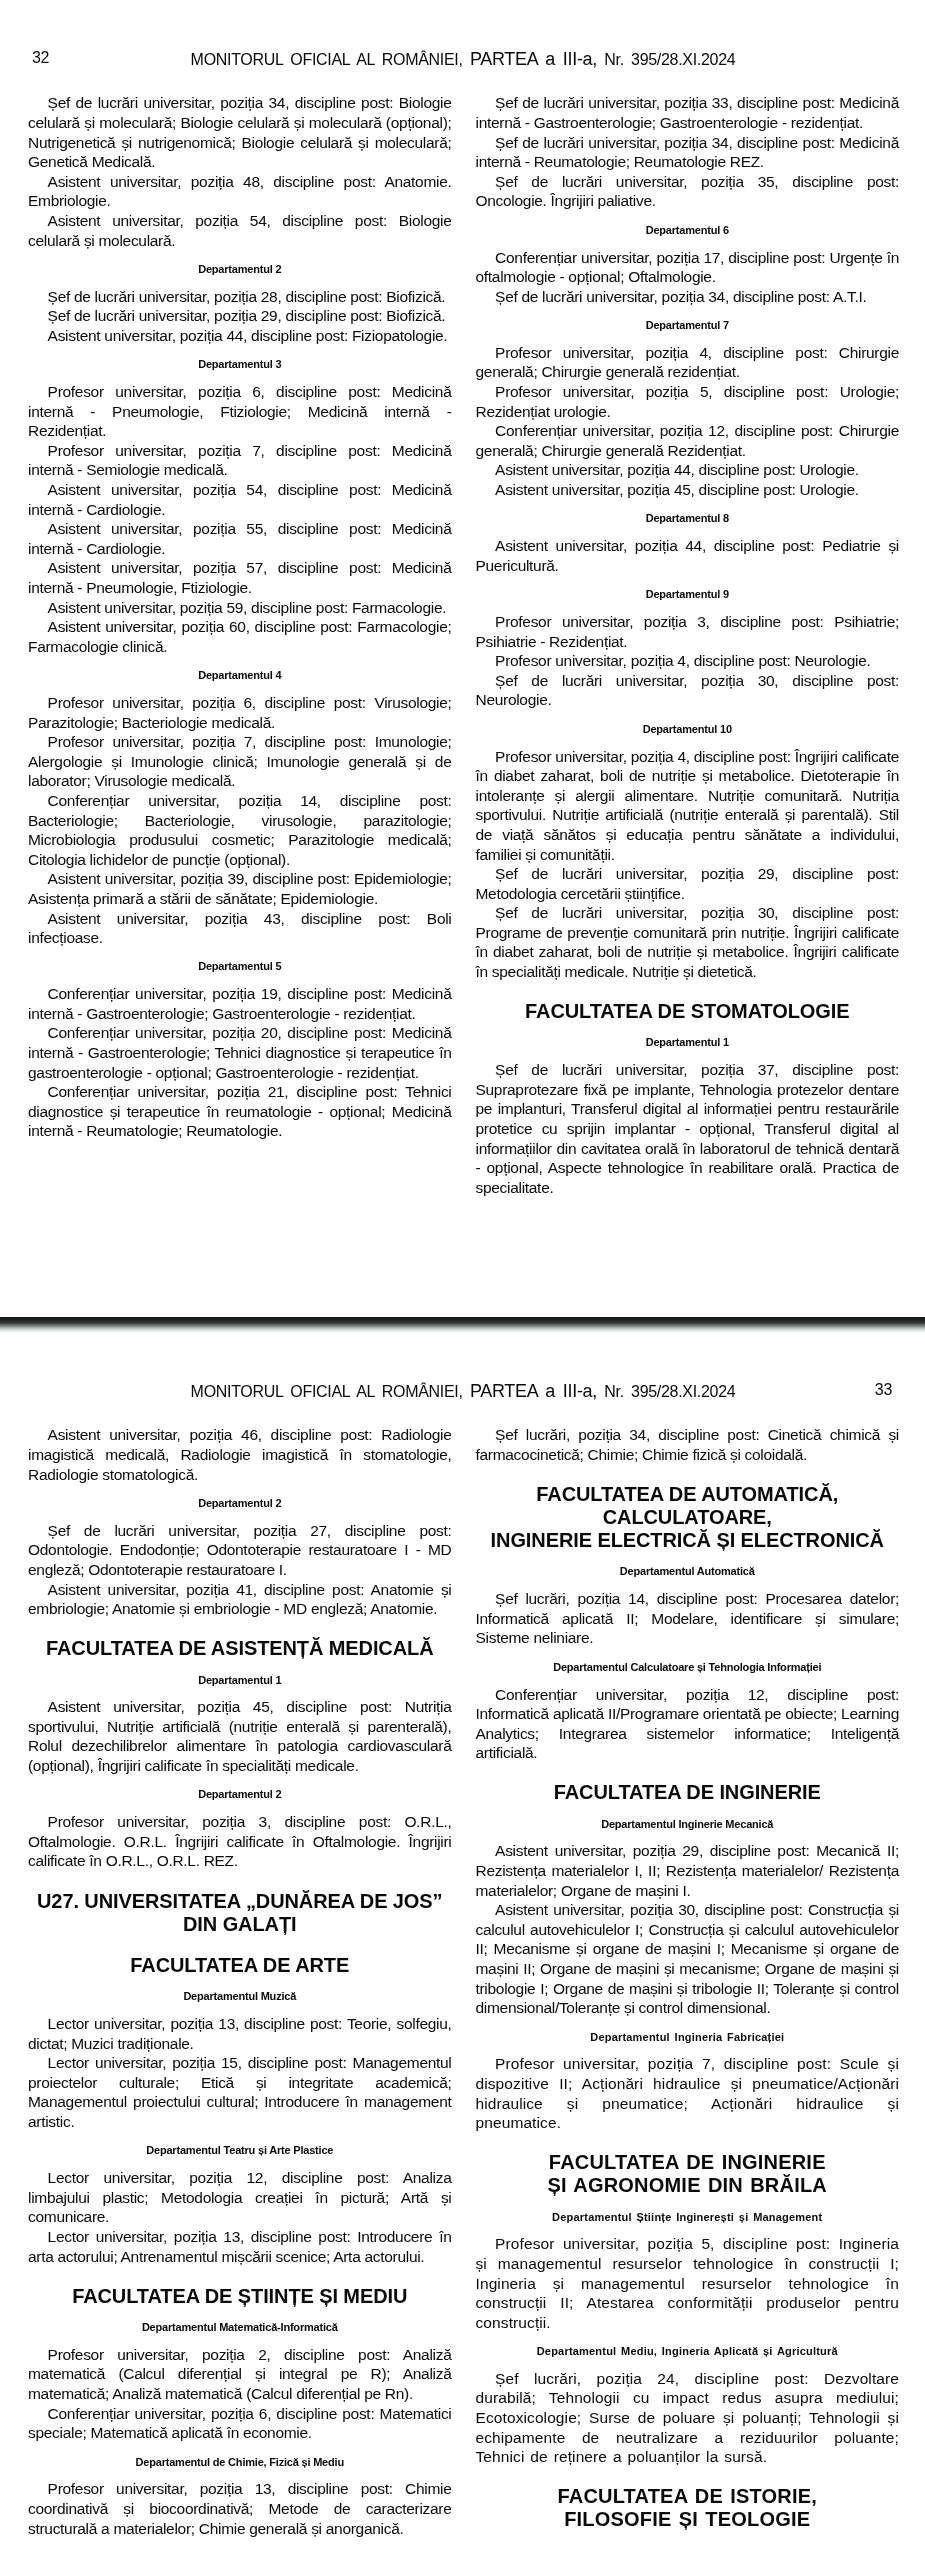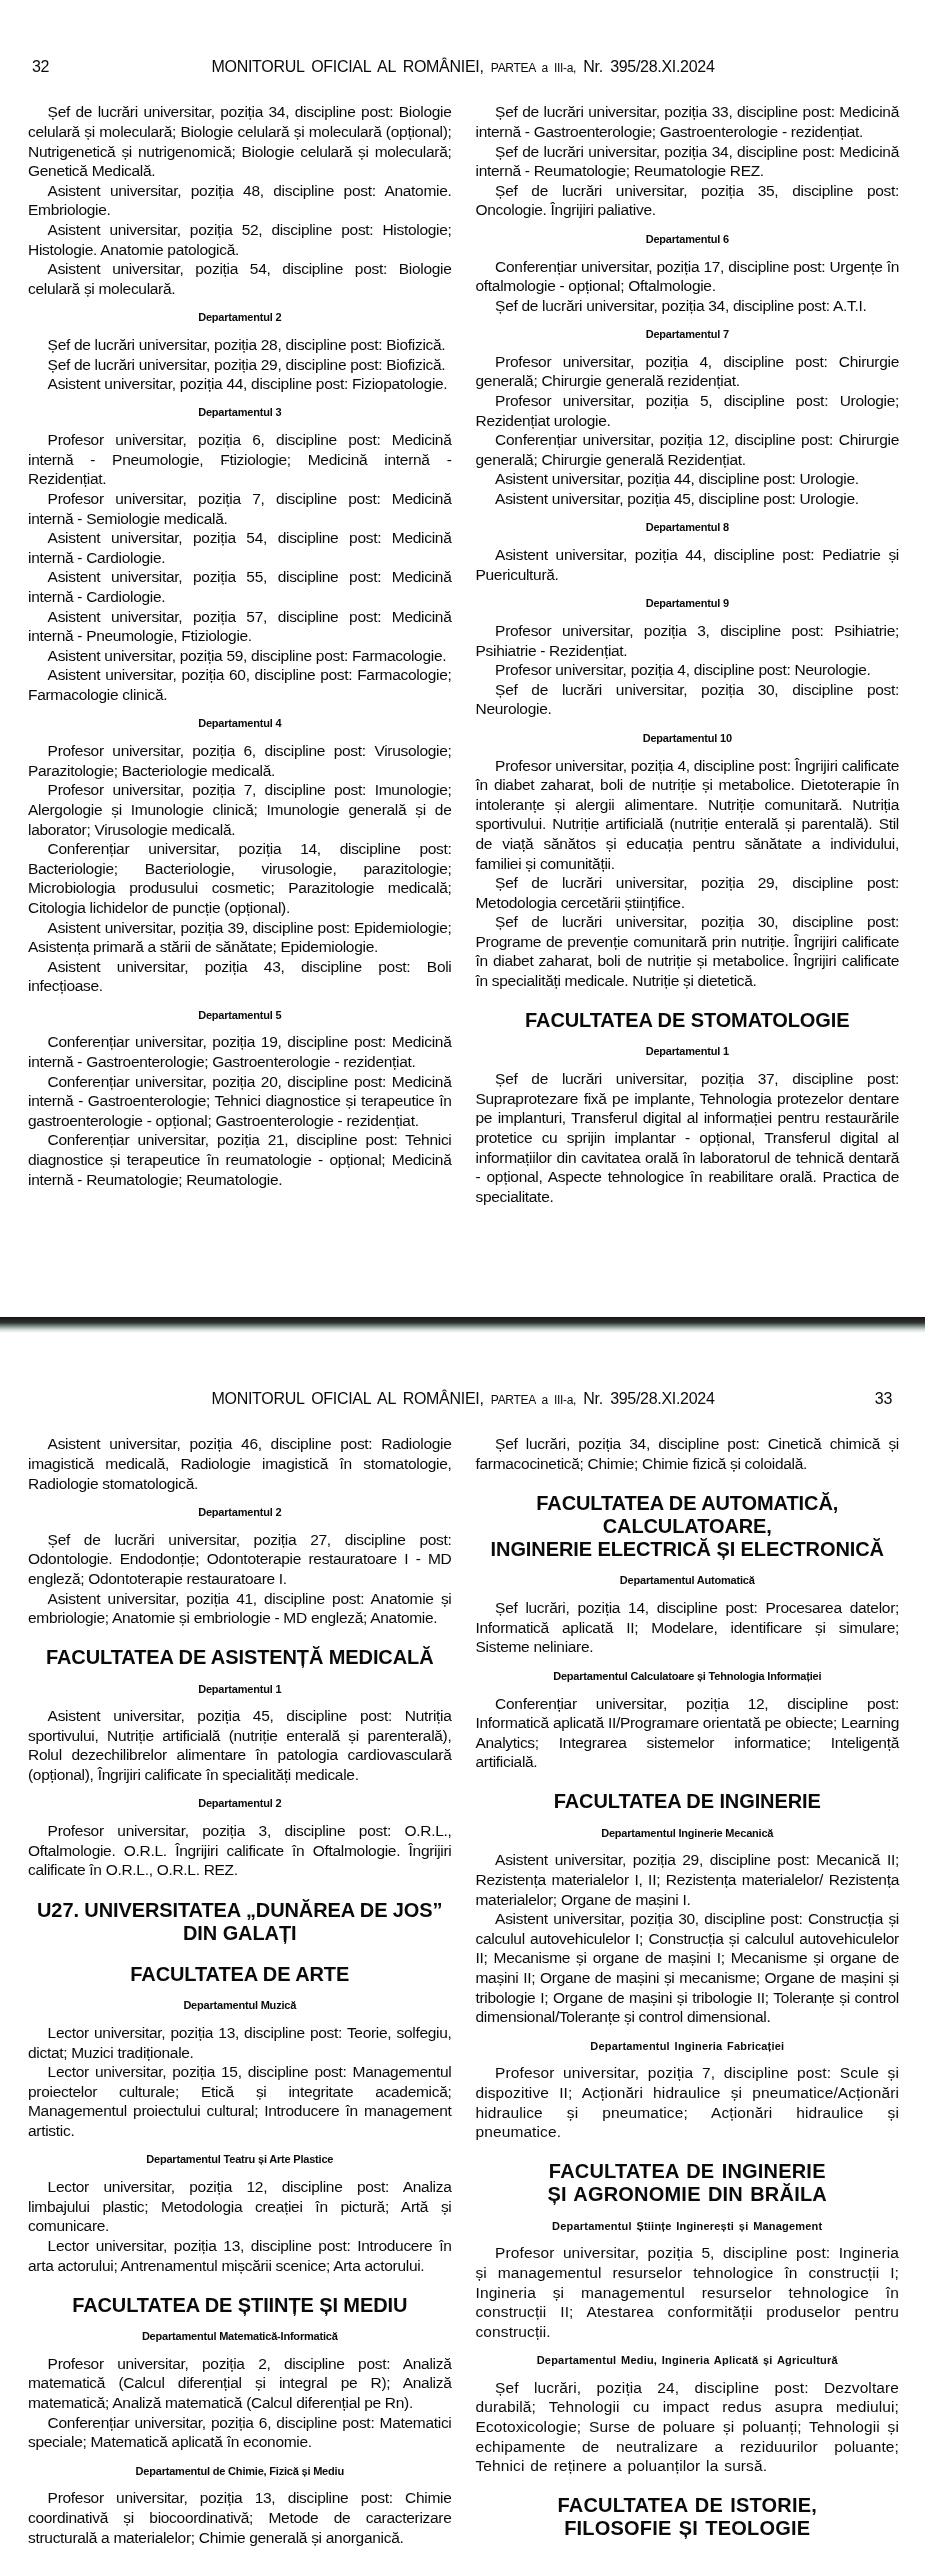--- a/index.html
+++ b/index.html
@@ -2,32 +2,32 @@
 <html style="font-size:8.2px"><head>
 <meta charset="utf-8">
 <style>
   html,body{margin:0;padding:0;}
   body{
     width:926px;height:2658px;position:relative;background:#ffffff;
     font-family:"Liberation Sans","DejaVu Sans",sans-serif;
     color:#0a0a0a;overflow:hidden;
     -webkit-font-smoothing:antialiased;
   }
-  .page{position:absolute;left:0;width:926px;background:#fff;margin-top:9px;}
+  .page{position:absolute;left:0;width:926px;background:#fff;}
   #page32{top:0;height:1317px;}
   #page33{top:1332px;height:1326px;}
   .pagehead{position:relative;height:31px;margin-top:49px;}
   .pnum{position:absolute;top:0;font-size:16px;letter-spacing:-0.3px;}
   .pnum.left{left:32px;}
   .pnum.right{right:34px;}
   .htitle{
     position:absolute;left:50%;transform:translateX(-50%);top:0;
     white-space:nowrap;font-size:16px;letter-spacing:-0.3px;word-spacing:3.1px;
   }
-  .hsmall{font-size:12px;text-align:center;}
+  .hsmall{font-size:18px;text-align:center;}
   .cols{
     display:flex;gap:24px;padding:13.4px 27px 0 28px;
     text-align:justify;
   }
   .col{flex:1;min-width:0;}
   .p{
     font-size:15.5px;line-height:19.6px;letter-spacing:-0.3px;
     text-indent:19.6px;margin:0;
   }
   .dept{
@@ -51,21 +51,20 @@
 
 <div class="page" id="page32">
   <div class="pagehead">
     <span class="pnum left">32</span>
     <span class="htitle"><span>MONITORUL OFICIAL AL ROMÂNIEI,</span> <span class="hsmall">PARTEA a III-a,</span> <span>Nr. 395/28.XI.2024</span></span>
   </div>
   <div class="cols">
     <div class="col">
         <div class="p">Șef de lucrări universitar, poziția 34, discipline post: Biologie celulară și moleculară; Biologie celulară și moleculară (opțional); Nutrigenetică și nutrigenomică; Biologie celulară și moleculară; Genetică Medicală.</div>
         <div class="p">Asistent universitar, poziția 48, discipline post: Anatomie. Embriologie.</div>
-        <div class="p">Asistent universitar, poziția 52, discipline post: Histologie; Histologie. Anatomie patologică.</div>
         <div class="p">Asistent universitar, poziția 54, discipline post: Biologie celulară și moleculară.</div>
         <div class="dept">Departamentul 2</div>
         <div class="p">Șef de lucrări universitar, poziția 28, discipline post: Biofizică.</div>
         <div class="p">Șef de lucrări universitar, poziția 29, discipline post: Biofizică.</div>
         <div class="p">Asistent universitar, poziția 44, discipline post: Fiziopatologie.</div>
         <div class="dept">Departamentul 3</div>
         <div class="p">Profesor universitar, poziția 6, discipline post: Medicină internă - Pneumologie, Ftiziologie; Medicină internă - Rezidențiat.</div>
         <div class="p">Profesor universitar, poziția 7, discipline post: Medicină internă - Semiologie medicală.</div>
         <div class="p">Asistent universitar, poziția 54, discipline post: Medicină internă - Cardiologie.</div>
         <div class="p">Asistent universitar, poziția 55, discipline post: Medicină internă - Cardiologie.</div>

